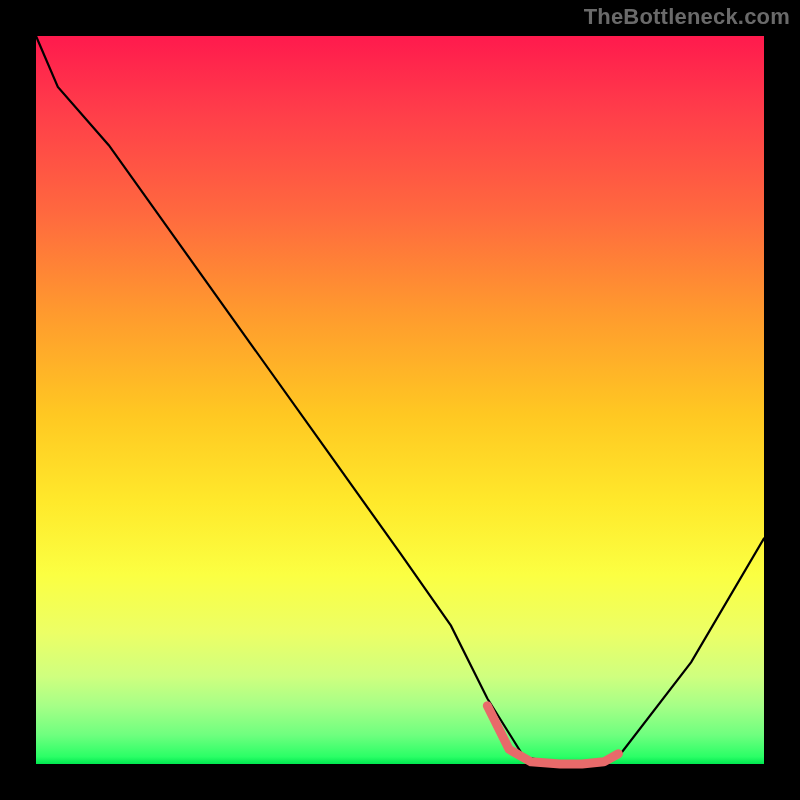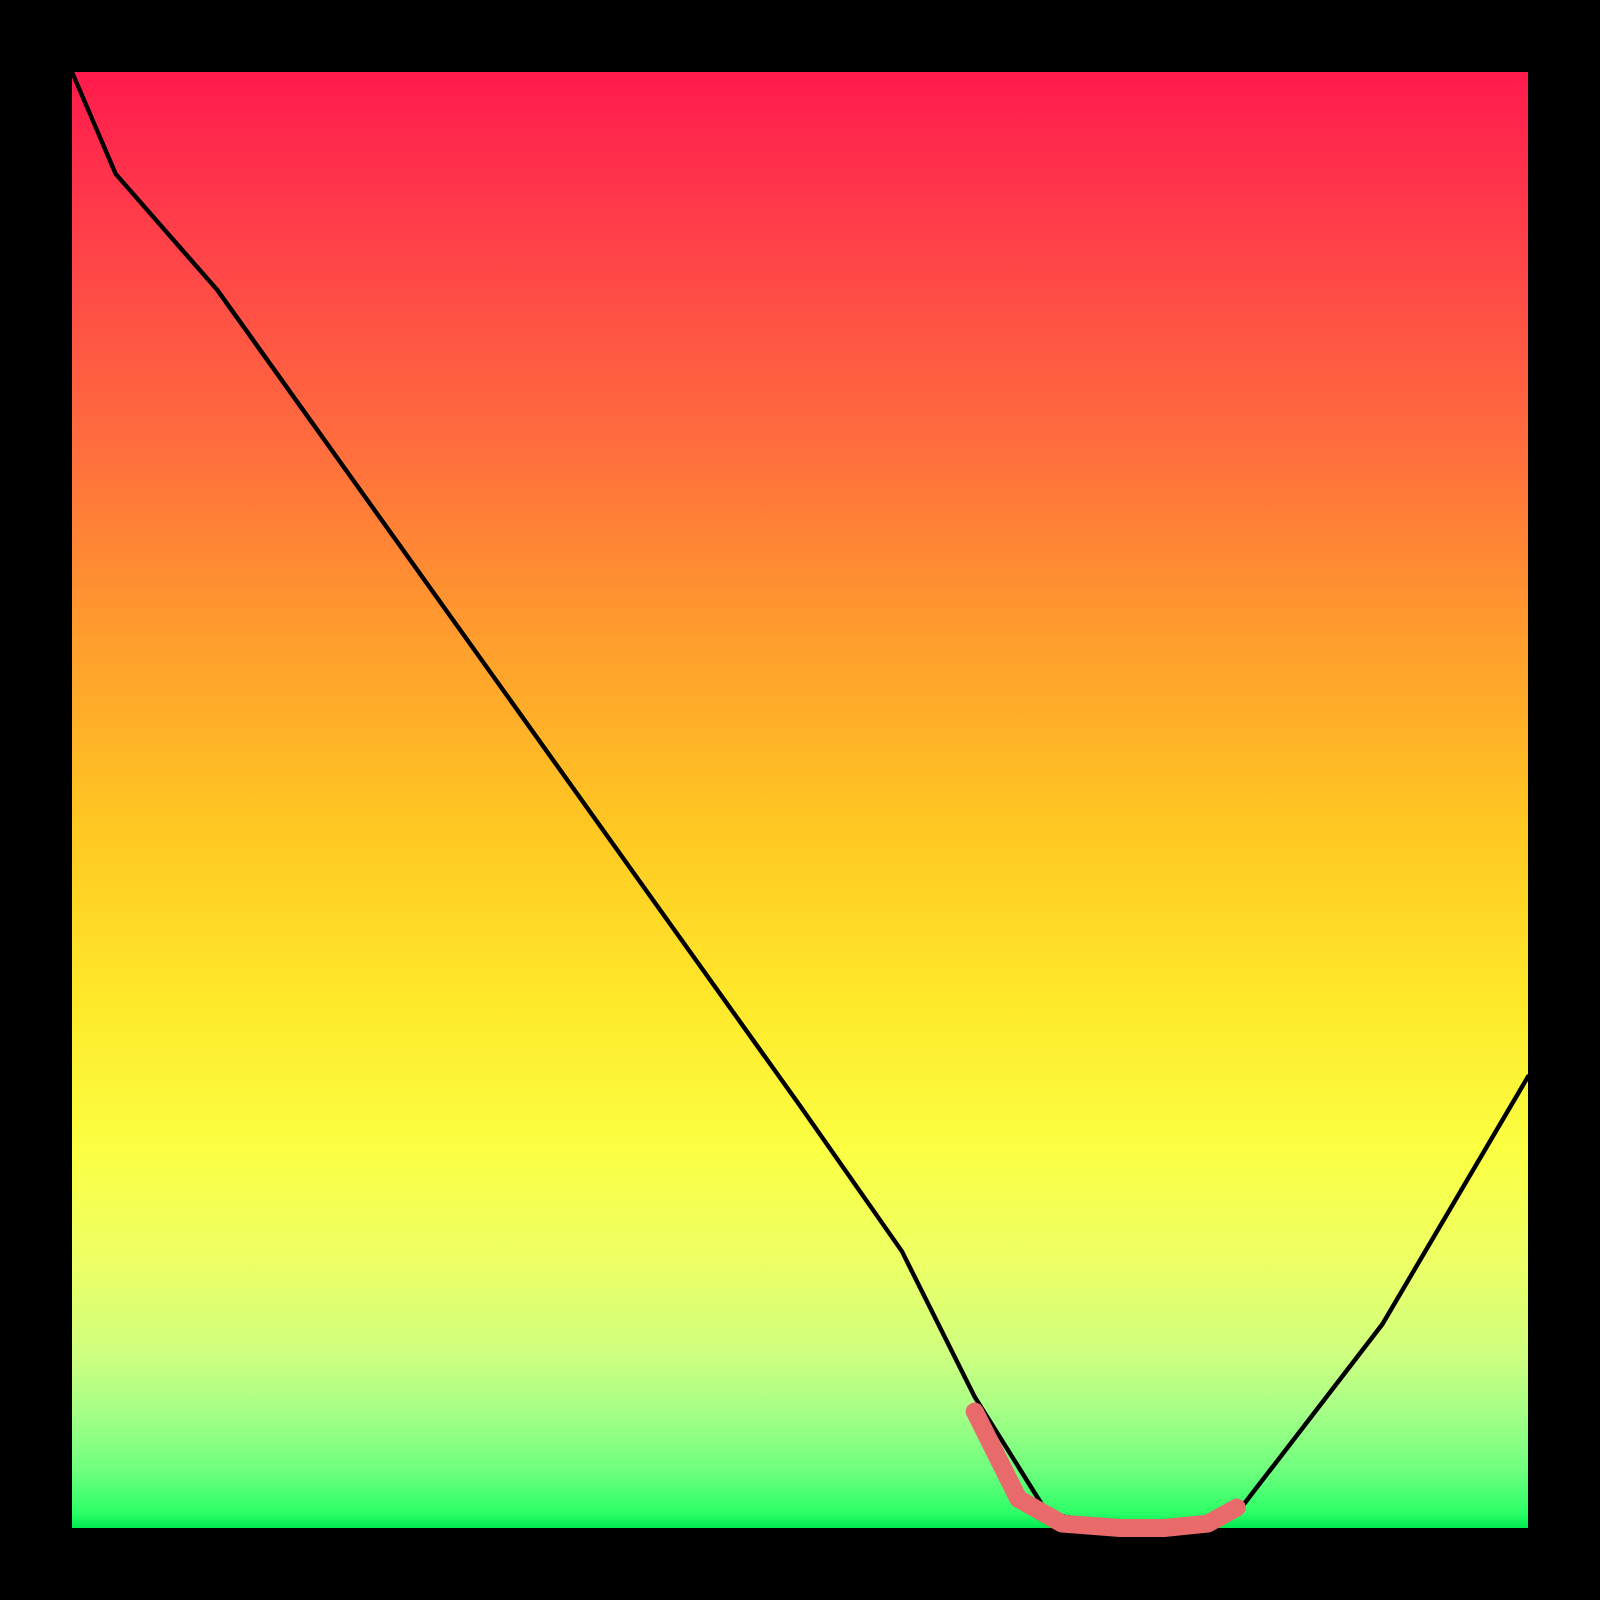--- a/index.html
+++ b/index.html
@@ -54,20 +54,21 @@
     top: 0;
     width: 728px;
     height: 728px;
     overflow: visible;
   }
 </style>
 </head>
 <body>
 
 <div class="frame">
+  <div class="watermark">TheBottleneck.com</div>
 
   <div class="plot-area">
     <svg class="curve" viewBox="0 0 728 728" preserveAspectRatio="none">
       <path fill="none" stroke="#000" stroke-width="2.2" stroke-linecap="round" id="main-curve-path" d="M0.00 0.00 L21.84 50.96 L72.80 109.20 L145.60 211.12 L218.40 313.04 L291.20 414.96 L364.00 516.88 L414.96 589.68 L451.36 662.48 L487.76 720.72 L524.16 728.00 L546.00 728.00 L582.40 720.72 L655.20 626.08 L728.00 502.32"></path>
       <path fill="none" stroke="#e86a6a" stroke-width="9" stroke-linecap="round" stroke-linejoin="round" id="valley-path" d="M451.36 669.76 L473.20 713.44 L495.04 725.82 L524.16 728.00 L546.00 728.00 L567.84 725.82 L582.40 717.81"></path>
     </svg>
   </div>
 </div>
 
 </body></html>

